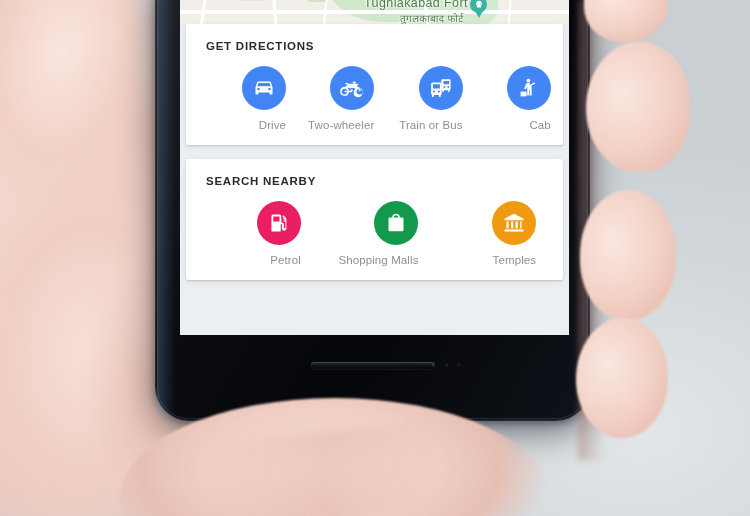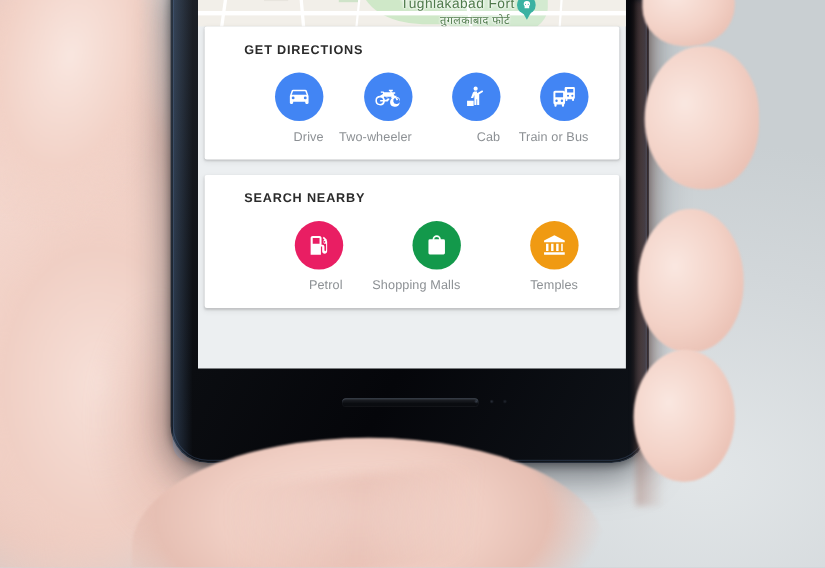--- a/index.html
+++ b/index.html
@@ -195,21 +195,21 @@
   .poi-pin svg { width:10px; height:10px; fill:#fff; }
 
   
   .content { position:absolute; left:0; top:58px; right:0; bottom:0; padding:0 6px; }
 
   .card {
     background:#fff;
     border-radius:2px;
     box-shadow:0 1px 2px rgba(0,0,0,.14), 0 2px 6px rgba(0,0,0,.07);
     margin-bottom:14px;
-    padding:16px 28px 14px;
+    padding:16px 12px 14px;
   }
   .card.partial { padding-bottom:28px; margin-bottom:0; }
 
   .card-title {
     font-size:11.5px;
     font-weight:bold;
     letter-spacing:.75px;
     color:#2b2b2b;
     margin:0 0 14px 8px;
   }
@@ -294,36 +294,36 @@
               <svg viewBox="0 0 24 24" aria-hidden="true">
                   <path d="M19.4 11c-.5 0-1 .08-1.45.23l-1.2-2.06h1.5V7.8h-2.9l-.55-.95h1.32V5.7h-3.6v1.15h.9l.6 1.02H8.1l-.4-.75H5.2v1.15h1.8l.33.62-1.1 1.35A4.4 4.4 0 0 0 4.6 11a4.4 4.4 0 1 0 4.32 5.2h2.5l3.12-3.85.6 1.02a4.38 4.38 0 0 0-1.54 3.33 4.4 4.4 0 1 0 5.8-4.15V11zM4.6 18.5a2.9 2.9 0 1 1 2.78-3.65H4.6v1.5h2.78A2.9 2.9 0 0 1 4.6 18.5zm5.35-3.8H8.92a4.4 4.4 0 0 0-1.05-2.1l.95-1.16 2.9 2.02-1.77 1.24zm3.05-.6-3.1-2.15h5.1l-2 2.15zm6.4 4.4a2.9 2.9 0 0 1-1.2-5.54l1.46 2.5 1.3-.76-1.45-2.48a2.9 2.9 0 0 1-.11 6.28z"></path>
                 </svg>
             </div>
             <div class="tile-label">Two-wheeler</div>
           </div>
 
           <div class="tile">
             <div class="bubble" style="background:#4285f4">
               <svg viewBox="0 0 24 24" aria-hidden="true">
+                <path d="M14.3 3.2h6.1c.7 0 1.2.5 1.2 1.2v8.4c0 .55-.32 1.02-.78 1.23v1.1c0 .4-.33.72-.73.72h-.3a.73.73 0 0 1-.73-.72v-.98h-4.2v.98c0 .4-.33.72-.73.72h-.3a.73.73 0 0 1-.73-.72v-1.1a1.35 1.35 0 0 1-.78-1.23V4.4c0-.7.5-1.2 1.2-1.2zm.25 1.7v3.3h5.6V4.9h-5.6zm.85 5.2a.95.95 0 1 0 0 1.9.95.95 0 0 0 0-1.9zm3.9 0a.95.95 0 1 0 0 1.9.95.95 0 0 0 0-1.9z"></path>
+                <path d="M3.6 6.4h7.6c.85 0 1.5.65 1.5 1.5v9.6c0 .62-.37 1.16-.9 1.4v1.25c0 .45-.37.82-.82.82h-.35a.82.82 0 0 1-.82-.82v-1.1H5v1.1c0 .45-.37.82-.82.82h-.35a.82.82 0 0 1-.82-.82V18.9a1.52 1.52 0 0 1-.9-1.4V7.9c0-.85.65-1.5 1.5-1.5zm.3 1.9v4.1h7v-4.1h-7zm1.05 6.2a1.1 1.1 0 1 0 0 2.2 1.1 1.1 0 0 0 0-2.2zm4.9 0a1.1 1.1 0 1 0 0 2.2 1.1 1.1 0 0 0 0-2.2z"></path>
+              </svg>
+            </div>
+            <div class="tile-label">Train or Bus</div>
+          </div>
+
+          <div class="tile">
+            <div class="bubble" style="background:#4285f4">
+              <svg viewBox="0 0 24 24" aria-hidden="true">
                 <circle cx="11.4" cy="4.6" r="1.9"></circle>
                 <path d="M12.6 7.1h-1.9c-.8 0-1.5.5-1.8 1.25L7.1 13.1h2.1l1.05-2.8v9.1h1.9v-5.1h.6v5.1h1.9V9.6l3.6-2.1-.8-1.35-4.35 2.5a1 1 0 0 1-.4.1V7.1z"></path>
                 <path d="M3.6 15.6h6v4.8h-6z"></path>
               </svg>
             </div>
             <div class="tile-label">Cab</div>
-          </div>
-
-          <div class="tile">
-            <div class="bubble" style="background:#4285f4">
-              <svg viewBox="0 0 24 24" aria-hidden="true">
-                <path d="M14.3 3.2h6.1c.7 0 1.2.5 1.2 1.2v8.4c0 .55-.32 1.02-.78 1.23v1.1c0 .4-.33.72-.73.72h-.3a.73.73 0 0 1-.73-.72v-.98h-4.2v.98c0 .4-.33.72-.73.72h-.3a.73.73 0 0 1-.73-.72v-1.1a1.35 1.35 0 0 1-.78-1.23V4.4c0-.7.5-1.2 1.2-1.2zm.25 1.7v3.3h5.6V4.9h-5.6zm.85 5.2a.95.95 0 1 0 0 1.9.95.95 0 0 0 0-1.9zm3.9 0a.95.95 0 1 0 0 1.9.95.95 0 0 0 0-1.9z"></path>
-                <path d="M3.6 6.4h7.6c.85 0 1.5.65 1.5 1.5v9.6c0 .62-.37 1.16-.9 1.4v1.25c0 .45-.37.82-.82.82h-.35a.82.82 0 0 1-.82-.82v-1.1H5v1.1c0 .45-.37.82-.82.82h-.35a.82.82 0 0 1-.82-.82V18.9a1.52 1.52 0 0 1-.9-1.4V7.9c0-.85.65-1.5 1.5-1.5zm.3 1.9v4.1h7v-4.1h-7zm1.05 6.2a1.1 1.1 0 1 0 0 2.2 1.1 1.1 0 0 0 0-2.2zm4.9 0a1.1 1.1 0 1 0 0 2.2 1.1 1.1 0 0 0 0-2.2z"></path>
-              </svg>
-            </div>
-            <div class="tile-label">Train or Bus</div>
           </div>
 
         </div>
       </div>
 
       <div class="card">
         <div class="card-title">SEARCH NEARBY</div>
         <div class="tiles">
 
 

